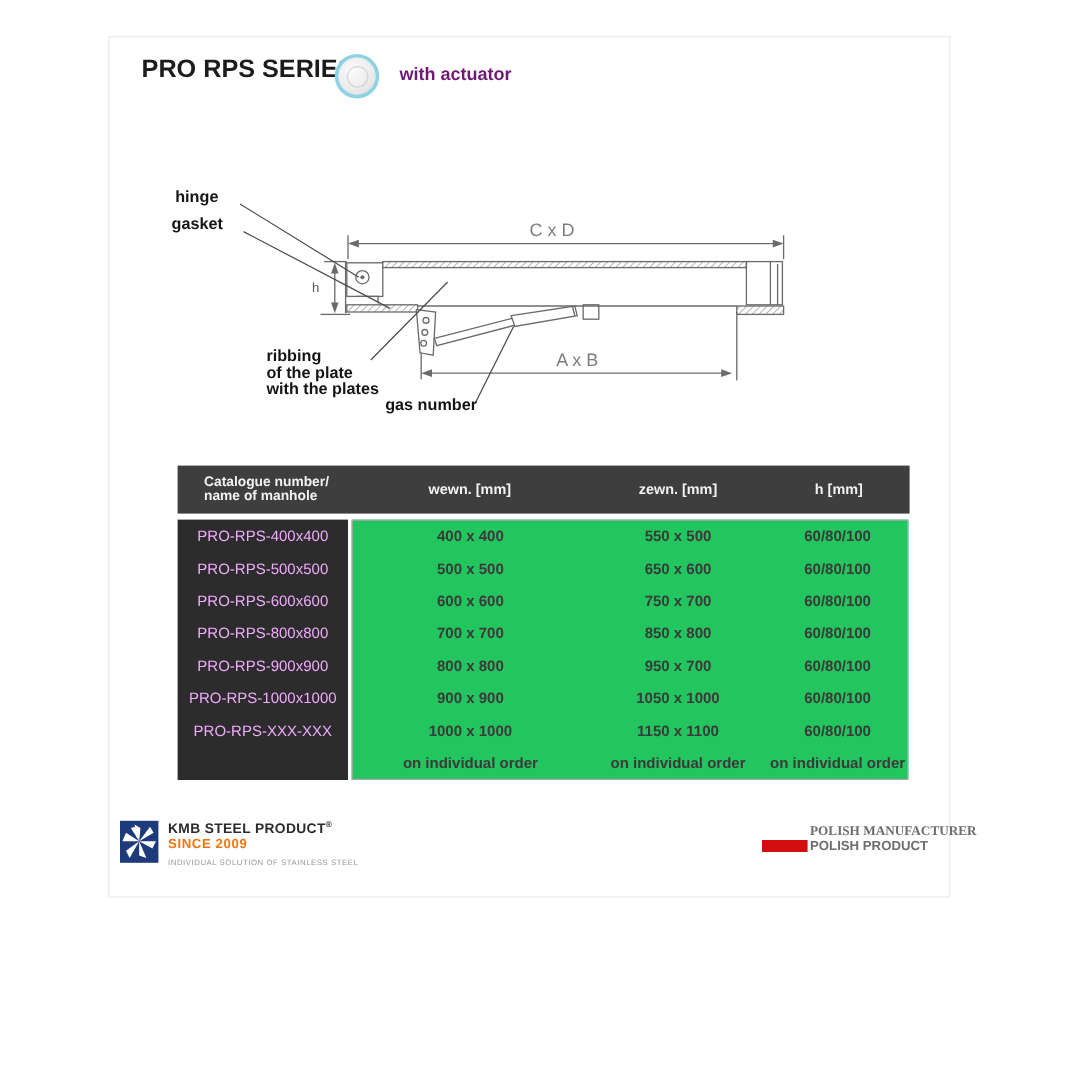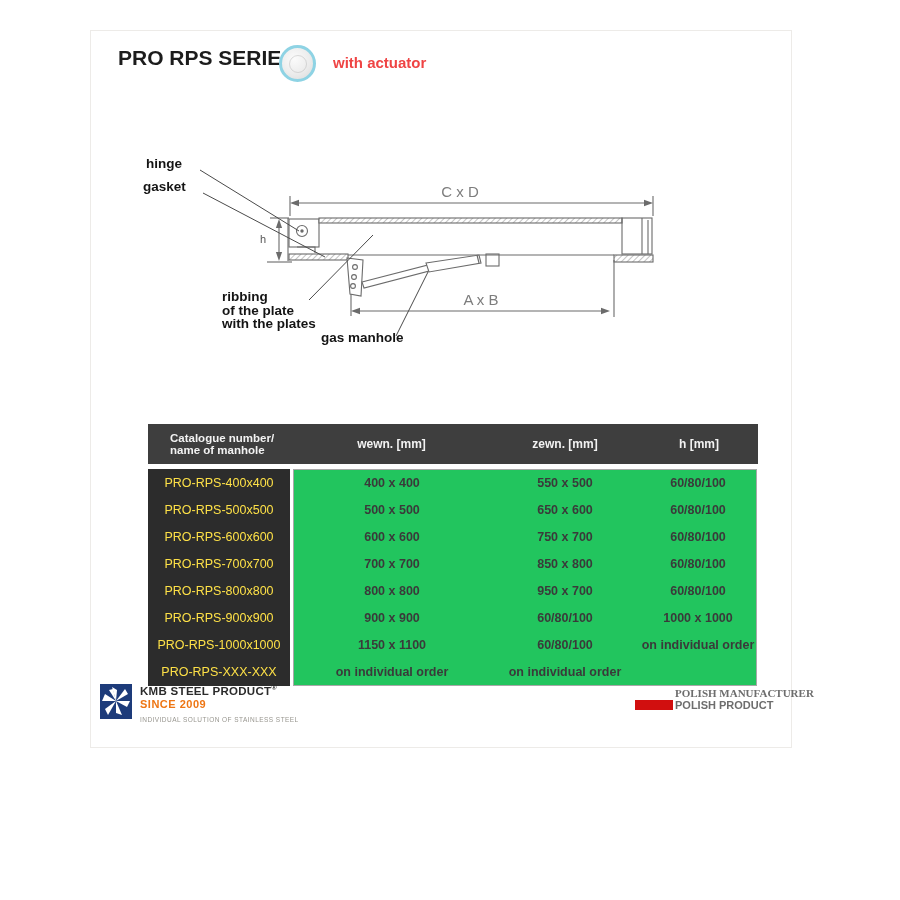--- a/index.html
+++ b/index.html
@@ -10,39 +10,39 @@
   .page-edge{position:absolute;left:90px;top:30px;width:700px;height:716px;
     border:1px solid #edebe8;pointer-events:none;}
 
   
   .title{position:absolute;left:118px;top:46px;font-size:21px;font-weight:bold;
     color:#1c1c1c;letter-spacing:0px;}
   .series-icon{position:absolute;left:279px;top:45px;width:31px;height:31px;border-radius:50%;
     border:3px solid #8ed3e4;background:radial-gradient(circle at 40% 35%,#fbfbfb 0%,#ececec 55%,#d9d9d9 100%);}
   .series-icon::after{content:"";position:absolute;left:7px;top:7px;width:16px;height:16px;border-radius:50%;
     border:1px solid rgba(160,160,160,.35);}
-  .subtitle{position:absolute;left:333px;top:54px;font-size:15px;font-weight:bold;color:#ef4444;}
+  .subtitle{position:absolute;left:333px;top:54px;font-size:15px;font-weight:bold;color:#701a75;}
 
   
   svg.diagram{position:absolute;left:0;top:0;pointer-events:none;}
   .dlabel{position:absolute;font-size:13.5px;font-weight:bold;color:#141414;line-height:13.5px;}
 
   
   .tbl{position:absolute;left:148px;top:388px;width:610px;}
   .tbl-head{display:flex;width:610px;height:40px;background:#3e3e3e;color:#f2f2f2;
-    align-items:center;font-weight:bold;font-size:12px;margin-top:36px;}
+    align-items:center;font-weight:bold;font-size:12px;}
   .th-cat{width:145px;box-sizing:border-box;padding-left:22px;line-height:12.5px;font-size:11.5px;}
   .th-c1{width:197px;text-align:center;}
   .th-c2{width:150px;text-align:center;}
   .th-c3{width:118px;text-align:center;}
   .tbl-body{display:flex;margin-top:5px;}
   .tbl-names{width:142px;height:217px;background:#2c2c2c;display:grid;
     grid-template-rows:repeat(8,1fr);}
   .tbl-names .cell{display:flex;align-items:center;justify-content:center;
-    color:#fde047;font-size:12.5px;}
+    color:#f0abfc;font-size:12.5px;}
   .tbl-gap{width:3px;}
   .tbl-values{width:462px;height:215px;border:1px solid #a8a8a8;background:#22c55e;
     display:grid;grid-template-columns:196px 150px 116px;grid-template-rows:repeat(8,1fr);}
   .tbl-values .cell{display:flex;align-items:center;justify-content:center;
     color:#3a3a3a;font-size:12.5px;font-weight:bold;}
 
   
   .kmb-logo{position:absolute;left:100px;top:684px;width:32px;height:35px;background:#1d3b7a;}
   .brand{position:absolute;left:140px;top:684px;}
   .brand-name{font-size:11.5px;font-weight:bold;color:#2b2b2b;letter-spacing:.3px;}
@@ -134,38 +134,37 @@
     </g>
   </svg>
 
   <div class="dlabel" style="left:146px;top:157px;">hinge</div>
   <div class="dlabel" style="left:143px;top:180px;">gasket</div>
   <div class="dlabel" style="left:222px;top:290px;">
     <div>ribbing</div>
     <div>of the plate</div>
     <div>with the plates</div>
   </div>
-  <div class="dlabel" style="left:321px;top:331px;">gas manhole</div>
+  <div class="dlabel" style="left:321px;top:331px;">gas number</div>
 
   <div class="tbl">
     <div class="tbl-head">
       <div class="th-cat">
         <div>Catalogue number/</div>
         <div>name of manhole</div>
       </div>
       <div class="th-c1">wewn. [mm]</div>
       <div class="th-c2">zewn. [mm]</div>
       <div class="th-c3">h [mm]</div>
     </div>
     <div class="tbl-body">
       <div class="tbl-names" id="tbl-names">
           <div class="cell">PRO-RPS-400x400</div>
           <div class="cell">PRO-RPS-500x500</div>
           <div class="cell">PRO-RPS-600x600</div>
-          <div class="cell">PRO-RPS-700x700</div>
           <div class="cell">PRO-RPS-800x800</div>
           <div class="cell">PRO-RPS-900x900</div>
           <div class="cell">PRO-RPS-1000x1000</div>
           <div class="cell">PRO-RPS-XXX-XXX</div>
         </div>
       <div class="tbl-gap"></div>
       <div class="tbl-values" id="tbl-values">
           <div class="cell">400 x 400</div>
           <div class="cell">550 x 500</div>
           <div class="cell">60/80/100</div>
@@ -175,20 +174,21 @@
           <div class="cell">600 x 600</div>
           <div class="cell">750 x 700</div>
           <div class="cell">60/80/100</div>
           <div class="cell">700 x 700</div>
           <div class="cell">850 x 800</div>
           <div class="cell">60/80/100</div>
           <div class="cell">800 x 800</div>
           <div class="cell">950 x 700</div>
           <div class="cell">60/80/100</div>
           <div class="cell">900 x 900</div>
+          <div class="cell">1050 x 1000</div>
           <div class="cell">60/80/100</div>
           <div class="cell">1000 x 1000</div>
           <div class="cell">1150 x 1100</div>
           <div class="cell">60/80/100</div>
           <div class="cell">on individual order</div>
           <div class="cell">on individual order</div>
           <div class="cell">on individual order</div>
         </div>
     </div>
   </div>

